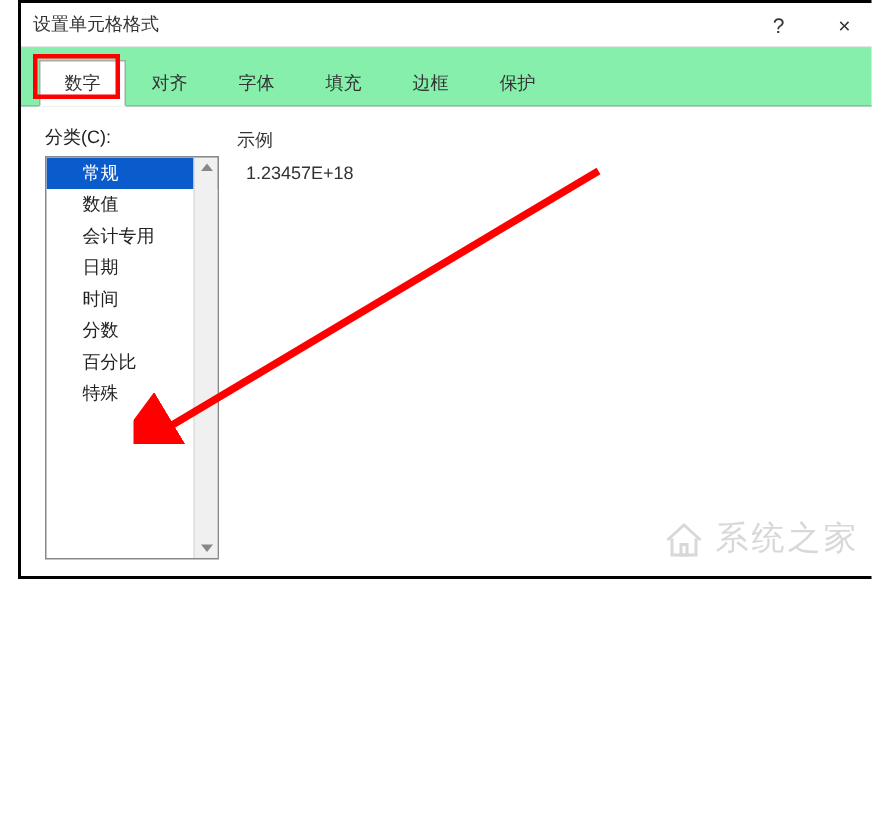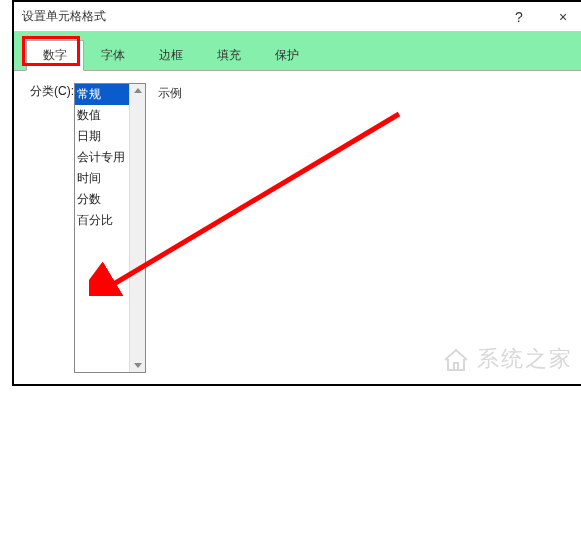--- a/index.html
+++ b/index.html
@@ -12,24 +12,24 @@
   .winbtns { display: flex; gap: 4px; }
   .winbtn { width: 40px; height: 24px; display: flex; align-items: center; justify-content: center; font-size: 14px; color: #333; }
 
   .tabrow { display: flex; border-bottom: 1px solid #aaa; padding: 8px 12px 0 12px; gap: 0; background: #86efac; }
   .tab { padding: 6px 16px; font-size: 12px; color: #333; border: 1px solid transparent; border-bottom: none; cursor: pointer; }
   .tab.active { border: 1px solid #aaa; border-bottom: 1px solid #fff; margin-bottom: -1px; background: #fff; position: relative; z-index: 2; }
   .redbox1 { position: absolute; left: 8px; top: 4px; width: 58px; height: 30px; border: 3px solid #ff0000; pointer-events: none; z-index: 5; }
 
   .body { display: flex; padding: 12px 16px; gap: 12px; height: calc(100% - 68px); }
 
-  .left { width: 116px; display: flex; }
+  .left { width: 116px; display: flex; flex-direction: column; }
   .catlabel { font-size: 12px; margin-bottom: 4px; color: #222; }
   .listbox { flex: 1; border: 1px solid #888; background: #fff; font-size: 12px; overflow: hidden; position: relative; }
-  .listitem { padding: 2px 2px; cursor: pointer; color: #222; }
+  .listitem { padding: 2px 24px; cursor: pointer; color: #222; }
   .listitem.selected { background: #0a5bcc; color: #fff; }
   .listscrollbar { position: absolute; right: 0; top: 0; bottom: 0; width: 16px; background: #f0f0f0; border-left: 1px solid #ddd; }
   .listscrollbar::before, .listscrollbar::after { content: ""; position: absolute; left: 4px; width: 0; height: 0; border-left: 4px solid transparent; border-right: 4px solid transparent; }
   .listscrollbar::before { top: 4px; border-bottom: 5px solid #888; }
   .listscrollbar::after { bottom: 4px; border-top: 5px solid #888; }
 
   .right { flex: 1; font-size: 12px; color: #333; }
   .examplelabel { margin-bottom: 6px; margin-top: 2px; font-family: Liberation Mono, monospace; }
   .examplevalue { padding: 0 6px; }
   .desc { margin-top: 6px; }
@@ -48,43 +48,46 @@
     <span class="title">设置单元格格式</span>
     <div class="winbtns">
       <span class="winbtn">?</span>
       <span class="winbtn">×</span>
     </div>
   </div>
 
   <div class="tabrow" style="position:relative;">
     <div class="redbox1"></div>
     <div class="tab active">数字</div>
+    <div class="tab">对齐</div>
     <div class="tab">字体</div>
+    <div class="tab">填充</div>
     <div class="tab">边框</div>
-    <div class="tab">填充</div>
     <div class="tab">保护</div>
   </div>
 
   <div class="body">
     <div class="left">
       <div class="catlabel">分类(C):</div>
       <div class="listbox">
         <div class="listitem selected">常规</div>
         <div class="listitem">数值</div>
+        <div class="listitem">会计专用</div>
         <div class="listitem">日期</div>
-        <div class="listitem">会计专用</div>
         <div class="listitem">时间</div>
         <div class="listitem">分数</div>
         <div class="listitem">百分比</div>
+        <div class="listitem">特殊</div>
         <div class="listscrollbar"></div>
       </div>
     </div>
 
     <div class="right">
       <div class="examplelabel">示例</div>
+      <div class="examplevalue">1.23457E+18</div>
       <div style="height:14px"></div>
     </div>
   </div>
 
   <svg class="arrow" viewBox="0 0 320 190">
     <defs>
       <marker id="ah" markerWidth="12" markerHeight="10" refX="2" refY="5" orient="auto">
         <polygon points="0 0, 12 5, 0 10" fill="#ff0000"></polygon>
       </marker>
     </defs>

